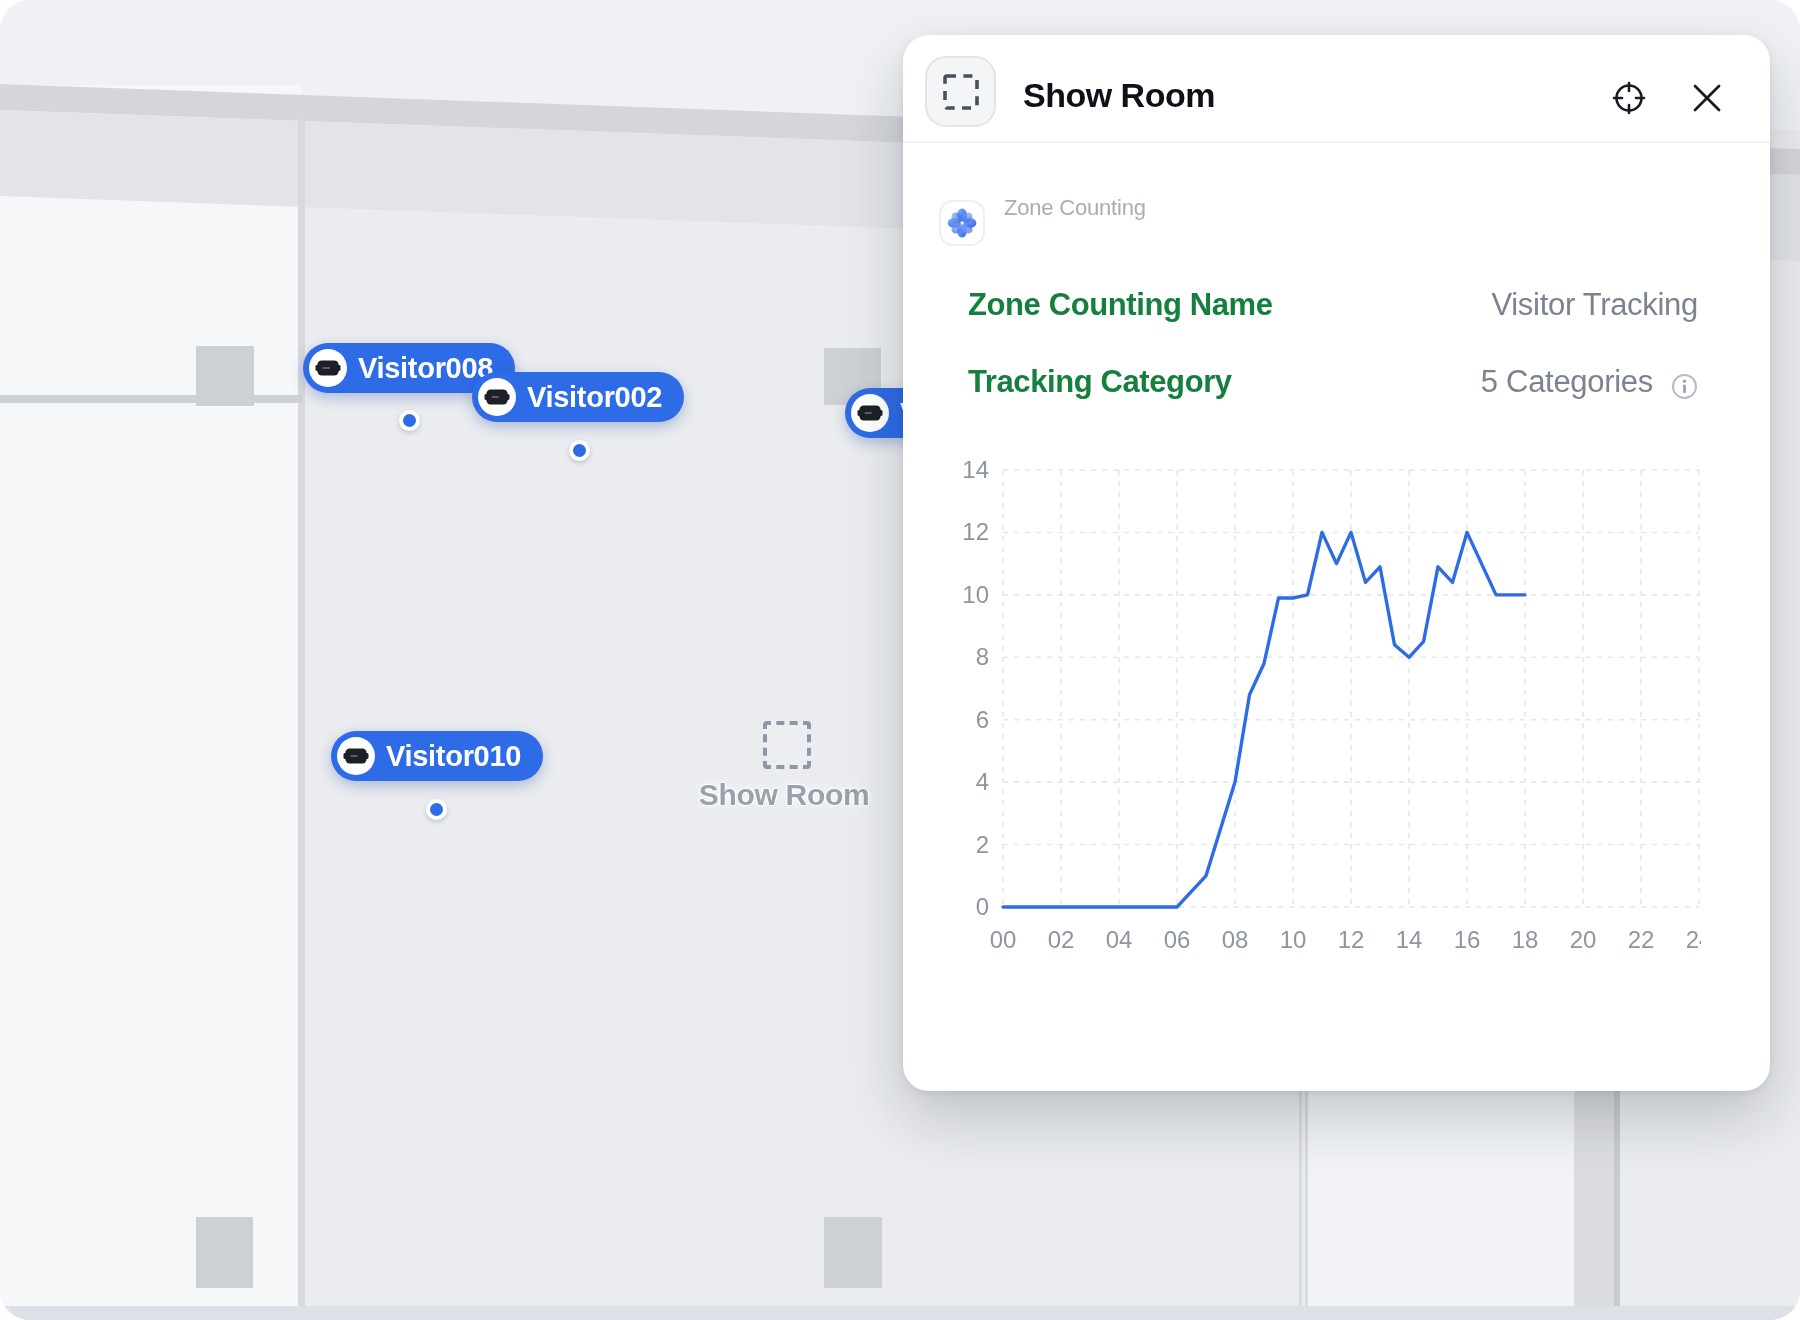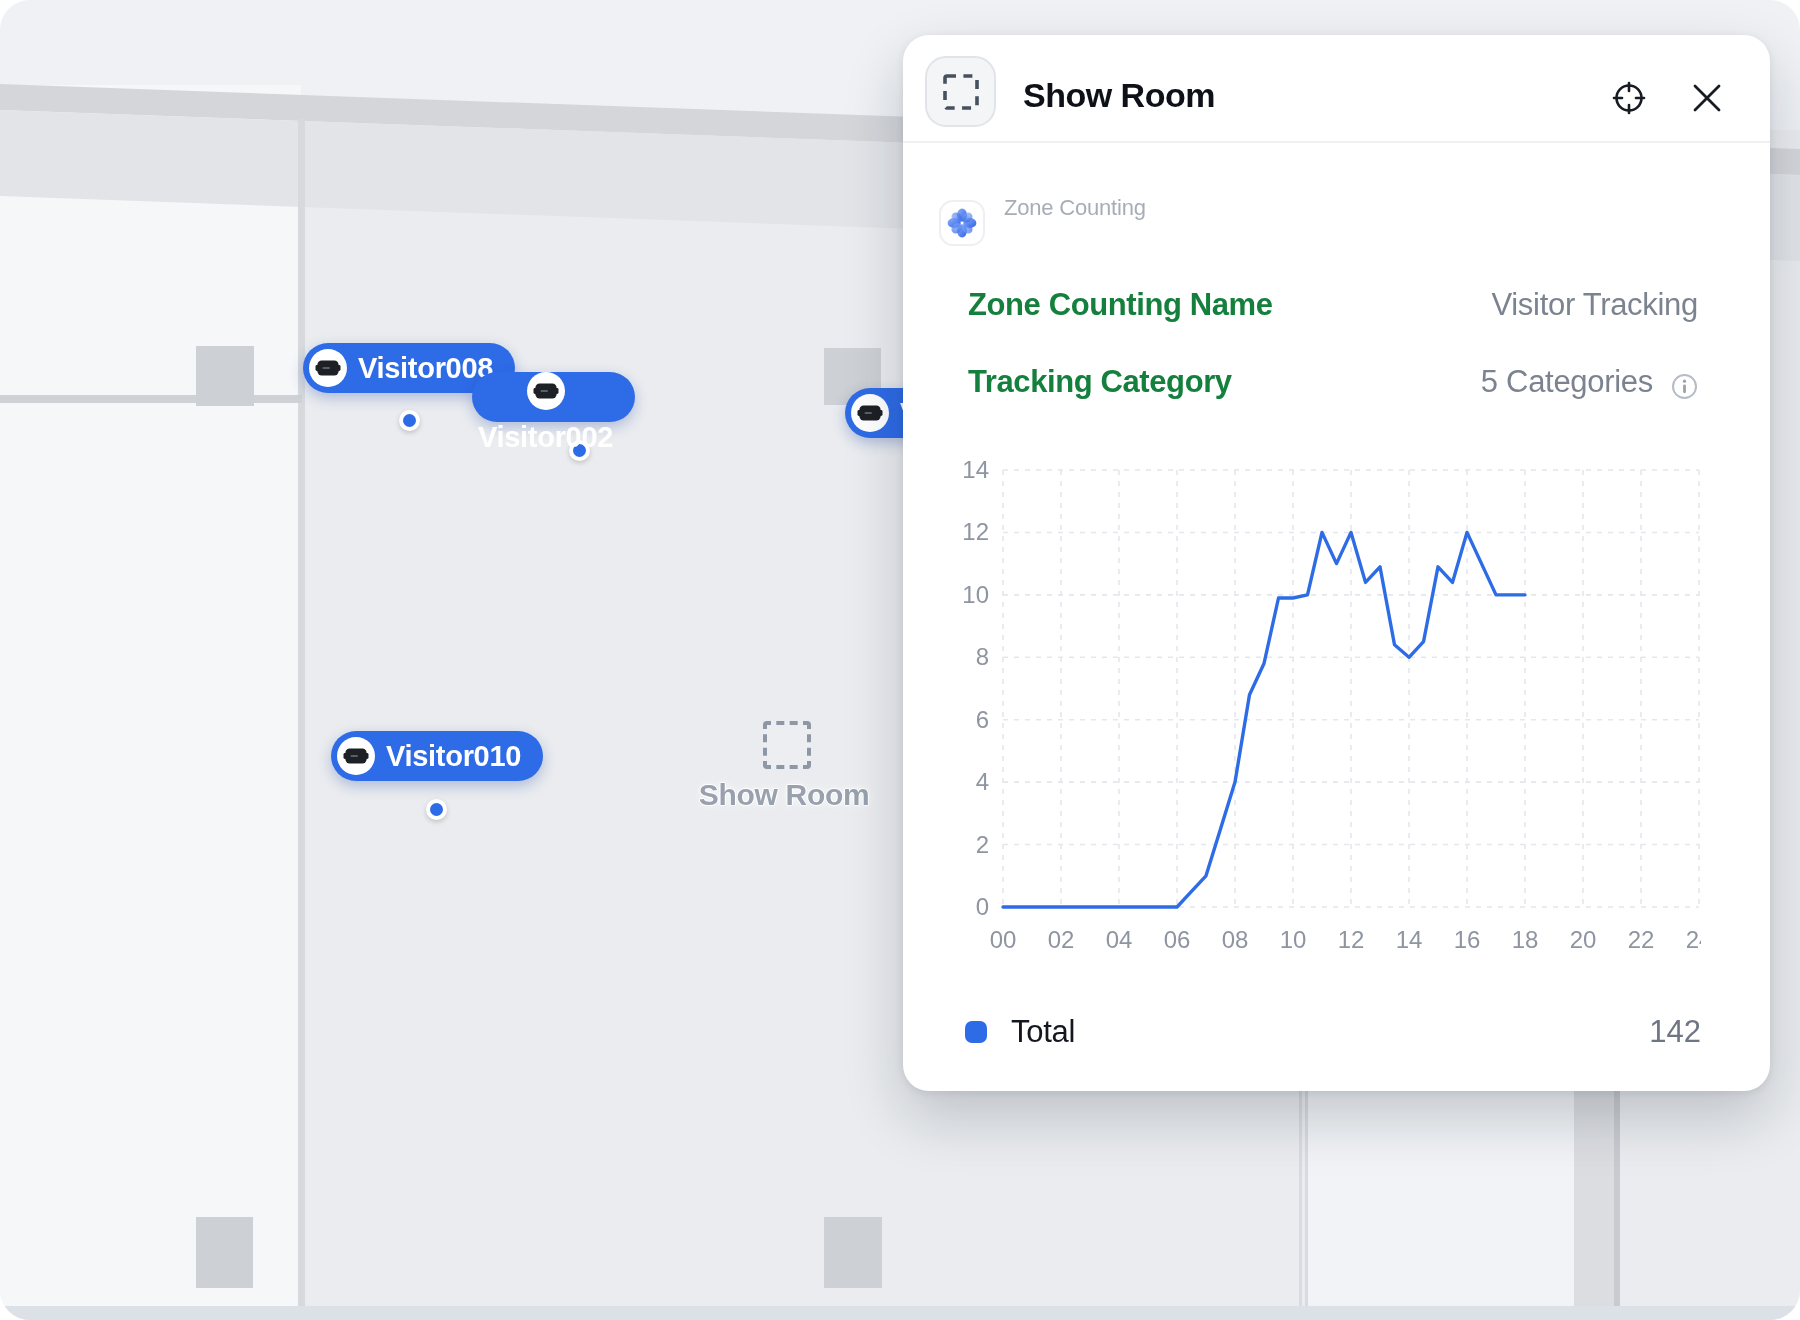--- a/index.html
+++ b/index.html
@@ -104,21 +104,21 @@
           <svg width="26" height="20" viewBox="0 0 26 20">
             <rect x="0.5" y="7" width="3.4" height="6" rx="1.4" fill="#1d2025"></rect>
             <rect x="22.1" y="7" width="3.4" height="6" rx="1.4" fill="#1d2025"></rect>
             <rect x="2.4" y="2.6" width="21.2" height="14.8" rx="4.2" fill="#1d2025"></rect>
             <rect x="7.5" y="9.1" width="7.5" height="1.8" rx="0.9" fill="#60666f" opacity="0.9"></rect>
           </svg>
         </span>
         <span>Visitor008</span>
       </div>
       <div class="dot" style="left: 398.5px; top: 409.5px;"></div>
-      <div class="pill" style="left: 472px; top: 372px; flex-direction: column;">
+      <div class="pill" style="left: 472px; top: 372px;">
         <span class="badge">
           <svg width="26" height="20" viewBox="0 0 26 20">
             <rect x="0.5" y="7" width="3.4" height="6" rx="1.4" fill="#1d2025"></rect>
             <rect x="22.1" y="7" width="3.4" height="6" rx="1.4" fill="#1d2025"></rect>
             <rect x="2.4" y="2.6" width="21.2" height="14.8" rx="4.2" fill="#1d2025"></rect>
             <rect x="7.5" y="9.1" width="7.5" height="1.8" rx="0.9" fill="#60666f" opacity="0.9"></rect>
           </svg>
         </span>
         <span>Visitor002</span>
       </div>
@@ -259,19 +259,14 @@
           <line x1="622" y1="20" x2="622" y2="457" stroke="#e4e7ec" stroke-width="1.6" stroke-dasharray="5 6"></line>
           <text x="622" y="498" text-anchor="middle" font-size="24" fill="#8e95a1">20</text>
           <line x1="680" y1="20" x2="680" y2="457" stroke="#e4e7ec" stroke-width="1.6" stroke-dasharray="5 6"></line>
           <text x="680" y="498" text-anchor="middle" font-size="24" fill="#8e95a1">22</text>
           <line x1="738" y1="20" x2="738" y2="457" stroke="#e4e7ec" stroke-width="1.6" stroke-dasharray="5 6"></line>
           <text x="738" y="498" text-anchor="middle" font-size="24" fill="#8e95a1">24</text>
           <polyline points="42.0,457.0 56.5,457.0 71.0,457.0 85.5,457.0 100.0,457.0 114.5,457.0 129.0,457.0 143.5,457.0 158.0,457.0 172.5,457.0 187.0,457.0 201.5,457.0 216.0,457.0 230.5,441.4 245.0,425.8 259.5,379.0 274.0,332.1 288.5,244.7 303.0,213.5 317.5,148.0 332.0,148.0 346.5,144.9 361.0,82.4 375.5,113.6 390.0,82.4 404.5,132.4 419.0,116.8 433.5,194.8 448.0,207.3 462.5,191.7 477.0,116.8 491.5,132.4 506.0,82.4 520.5,113.6 535.0,144.9 549.5,144.9 564.0,144.9" fill="none" stroke="#2e6ce6" stroke-width="3.4" stroke-linejoin="round" stroke-linecap="round"></polyline>
         </svg>
     </div>
 
-    <div class="abs legend-row">
-      <span class="legend-swatch" style="background: rgb(46, 107, 230);"></span>
-      <span class="legend-label">Total</span>
-      <span class="legend-value">142</span>
-    </div>
   </div>
 </div>
 
 </body></html>

